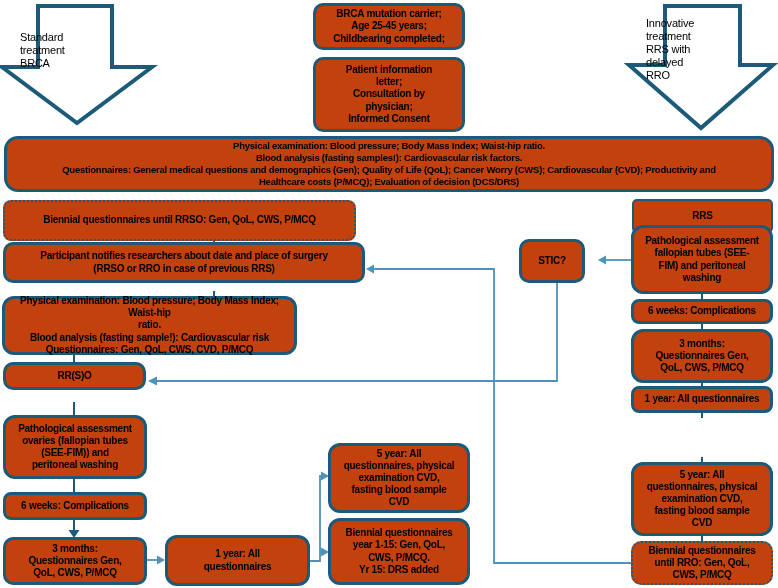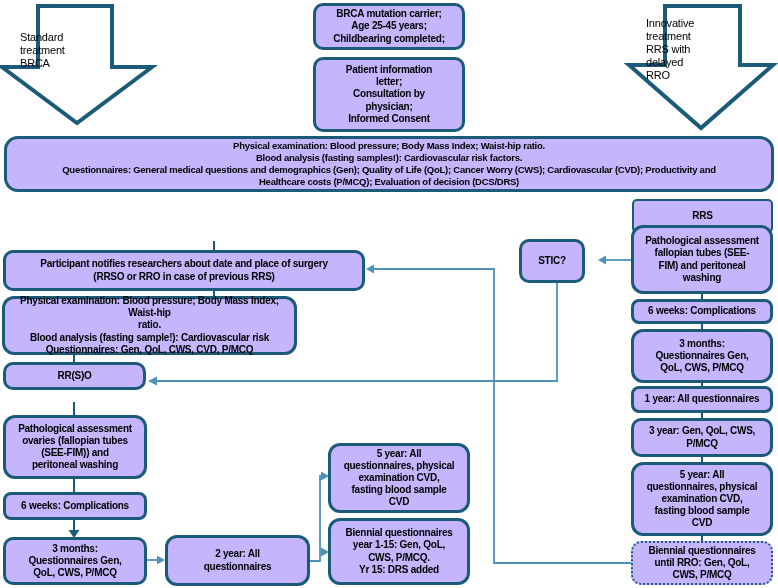--- a/index.html
+++ b/index.html
@@ -9,21 +9,21 @@
     --background:#ffffff;
   }
   html,body{margin:0;padding:0;background:var(--background);}
   #canvas{
     position:relative;width:778px;height:588px;background:var(--background);
     font-family:"Liberation Sans",sans-serif;color:var(--text);overflow:hidden;
   }
   #wires{position:absolute;left:0;top:0;z-index:0;}
   .node{
     position:absolute;box-sizing:border-box;z-index:1;
-    border:3px solid var(--border);border-radius:11px;background:#c4b5fd;
+    border:3px solid var(--border);border-radius:11px;background:#c2410c;
     display:flex;align-items:center;justify-content:center;
     text-align:center;white-space:pre-line;
     font-weight:bold;font-size:10px;line-height:1.22;letter-spacing:-0.25px;
     padding:0 2px;
   }
   .dotted{border:2px dotted var(--border);}
   .small{font-size:9.5px;line-height:1.25;}
   .arrow-label{
     position:absolute;z-index:2;text-align:left;white-space:pre-line;
     font-weight:normal;font-size:11px;line-height:1.18;letter-spacing:-0.2px;
@@ -92,37 +92,38 @@
 letter;
 Consultation by
 physician;
 Informed Consent</div>
 
   <div class="node small" style="left:4px;top:136px;width:770px;height:56px;border-radius:14px">Physical examination: Blood pressure; Body Mass Index; Waist-hip ratio.
 Blood analysis (fasting samples!): Cardiovascular risk factors.
 Questionnaires: General medical questions and demographics (Gen); Quality of Life (QoL); Cancer Worry (CWS); Cardiovascular (CVD); Productivity and
 Healthcare costs (P/MCQ); Evaluation of decision (DCS/DRS)</div>
 
-  <div class="node" style="left:3px;top:250px;width:362px;height:41px;border-radius:10px">Participant notifies researchers about date and place of surgery
+  <div class="node dotted" style="left:3px;top:200px;width:353px;height:41px;border-radius:8px">Biennial questionnaires until RRSO: Gen, QoL, CWS, P/MCQ</div>
+  <div class="node" style="left:3px;top:242px;width:362px;height:41px;border-radius:10px">Participant notifies researchers about date and place of surgery
 (RRSO or RRO in case of previous RRS)</div>
   <div class="node" style="left:2px;top:296px;width:295px;height:59px;border-radius:12px">Physical examination: Blood pressure; Body Mass Index; Waist-hip
 ratio.
 Blood analysis (fasting sample!): Cardiovascular risk
 Questionnaires: Gen, QoL, CWS, CVD, P/MCQ</div>
   <div class="node" style="left:3px;top:362px;width:143px;height:28px;border-radius:10px">RR(S)O</div>
   <div class="node" style="left:3px;top:415px;width:144px;height:64px;border-radius:12px">Pathological assessment
 ovaries (fallopian tubes
 (SEE-FIM)) and
 peritoneal washing</div>
   <div class="node" style="left:3px;top:492px;width:144px;height:28px;border-radius:8px">6 weeks: Complications</div>
   <div class="node" style="left:3px;top:537px;width:144px;height:48px;border-radius:10px">3 months:
 Questionnaires Gen,
 QoL, CWS, P/MCQ</div>
 
-  <div class="node" style="left:165px;top:535px;width:145px;height:51px;border-radius:12px">2 year: All
+  <div class="node" style="left:165px;top:535px;width:145px;height:51px;border-radius:12px">1 year: All
 questionnaires</div>
   <div class="node" style="left:328px;top:443px;width:142px;height:70px;border-radius:12px">5 year: All
 questionnaires, physical
 examination CVD,
 fasting blood sample
 CVD</div>
   <div class="node" style="left:328px;top:518px;width:142px;height:67px;border-radius:12px">Biennial questionnaires
 year 1-15: Gen, QoL,
 CWS, P/MCQ.
 Yr 15: DRS added</div>
@@ -132,22 +133,20 @@
   <div class="node" style="left:632px;top:199px;width:141px;height:21px;border-radius:5px;border-width:2.5px;padding:15px">RRS</div>
   <div class="node" style="left:631px;top:225px;width:142px;height:69px;border-radius:12px">Pathological assessment
 fallopian tubes (SEE-
 FIM) and peritoneal
 washing</div>
   <div class="node" style="left:631px;top:299px;width:142px;height:25px;border-radius:8px">6 weeks: Complications</div>
   <div class="node" style="left:631px;top:329px;width:142px;height:54px;border-radius:12px">3 months:
 Questionnaires Gen,
 QoL, CWS, P/MCQ</div>
   <div class="node" style="left:631px;top:386px;width:142px;height:27px;border-radius:8px">1 year: All questionnaires</div>
-  <div class="node" style="left:631px;top:418px;width:142px;height:39px;border-radius:10px">3 year: Gen, QoL, CWS,
-P/MCQ</div>
   <div class="node" style="left:631px;top:462px;width:142px;height:74px;border-radius:12px">5 year: All
 questionnaires, physical
 examination CVD,
 fasting blood sample
 CVD</div>
   <div class="node dotted" style="left:631px;top:541px;width:142px;height:44px;border-radius:10px">Biennial questionnaires
 until RRO: Gen, QoL,
 CWS, P/MCQ</div>
 
 </div>

